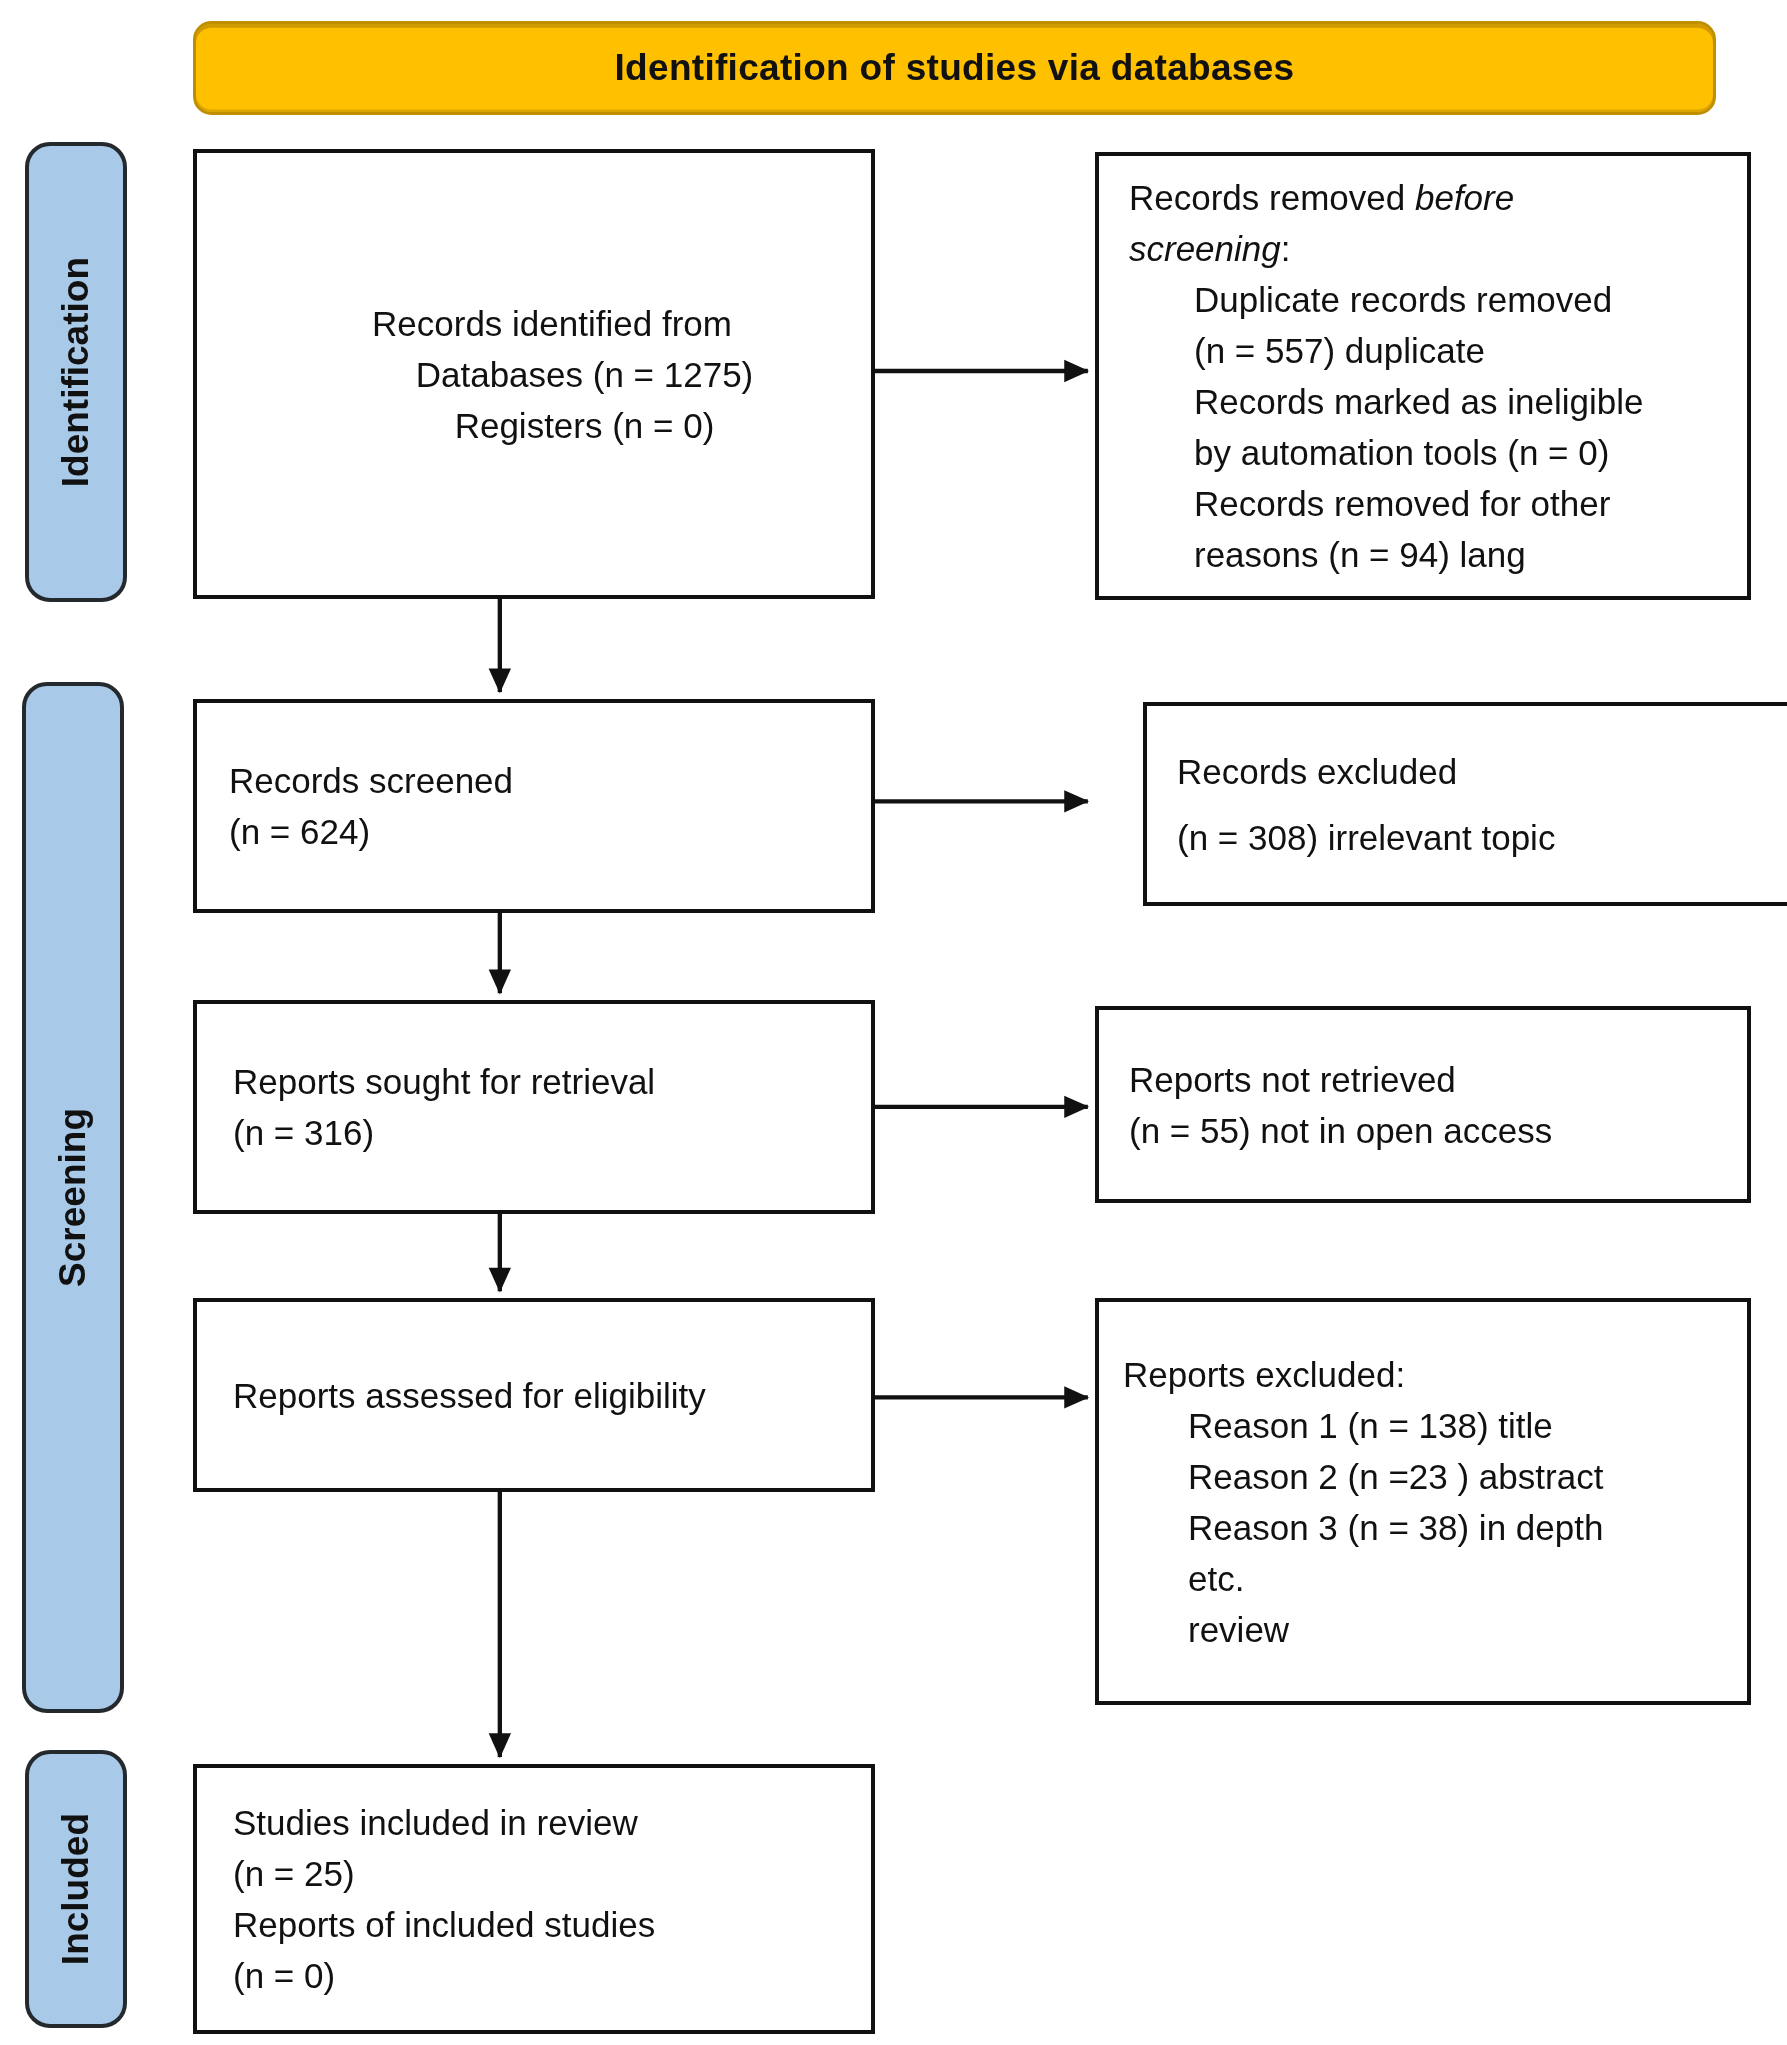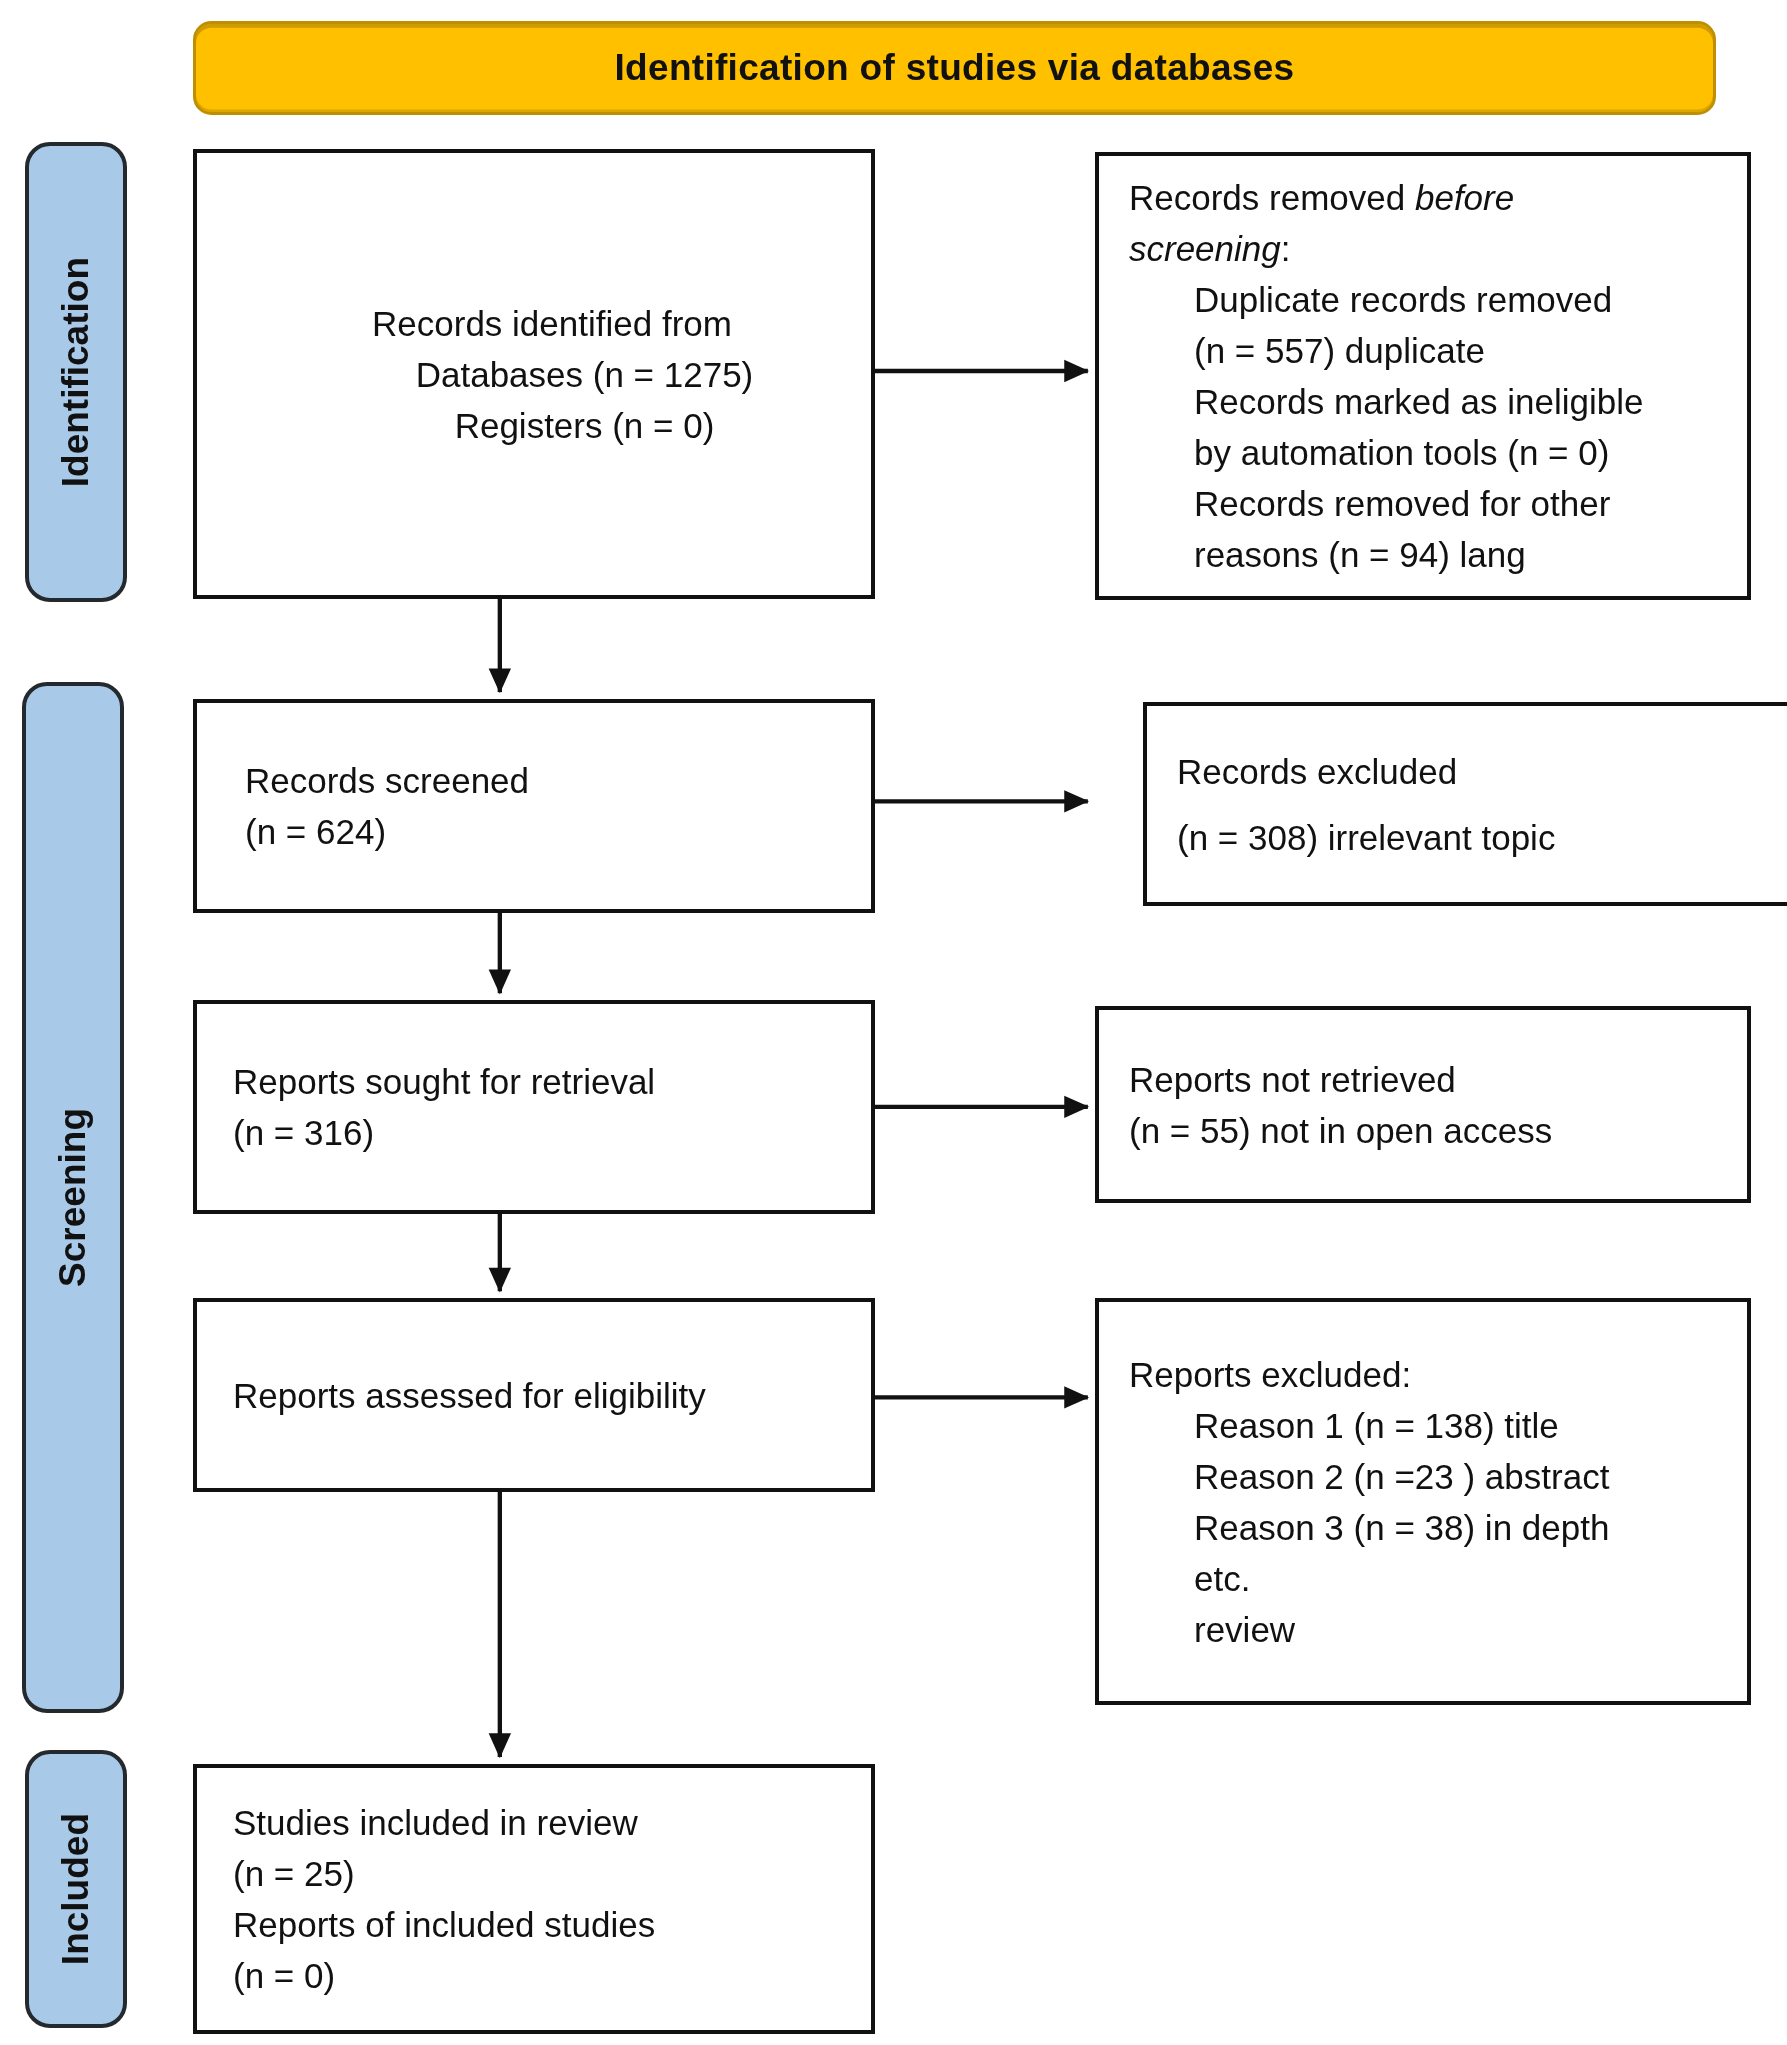--- a/index.html
+++ b/index.html
@@ -55,30 +55,30 @@
     border: 4.3px solid var(--box-border, #111);
     box-sizing: border-box;
     display: flex; flex-direction: column; justify-content: center;
     font-size: 35px; line-height: 51px;
   }
   .fbox .line { white-space: nowrap; }
   .indent     { padding-left: 65px; }
 
   
   #box-identified { left: 193px; top: 149px;  width: 682px; height: 450px; padding-left: 36px; align-items: center; }
-  #box-screened   { left: 193px; top: 699px; width: 682px; height: 214px; padding-left: 48px; }
+  #box-screened   { left: 193px; top: 699px; width: 682px; height: 214px; padding-left: 32px; }
   #box-sought     { left: 193px; top: 1000px; width: 682px; height: 214px; padding-left: 36px; }
   #box-assessed   { left: 193px; top: 1298px; width: 682px; height: 194px; padding-left: 36px; }
   #box-included   { left: 193px; top: 1764px; width: 682px; height: 270px; padding-left: 36px; }
 
   
   #box-removed         { left: 1095px; top: 152px;  width: 656px; height: 448px; padding-left: 30px; }
   #box-excluded        { left: 1143px; top: 702px; width: 656px; height: 204px; padding-left: 30px; gap: 15px; }
   #box-not-retrieved   { left: 1095px; top: 1006px; width: 656px; height: 197px; padding-left: 30px; }
-  #box-reports-excluded{ left: 1095px; top: 1298px; width: 656px; height: 407px; padding-left: 30px; }
+  #box-reports-excluded{ left: 1095px; top: 1298px; width: 656px; height: 407px; padding-left: 24px; }
 
   .it { font-style: italic; }
 
   
   svg.arrows {
     position: absolute; left: 0; top: 0;
     width: 1787px; height: 2046px;
     pointer-events: none;
   }
   svg.arrows line { stroke: var(--arrow-color, #111); stroke-width: 7; }

